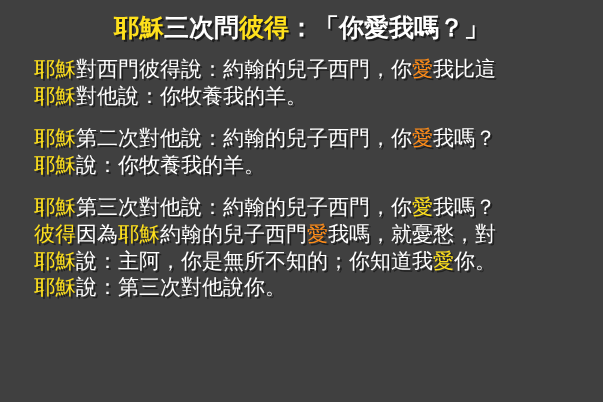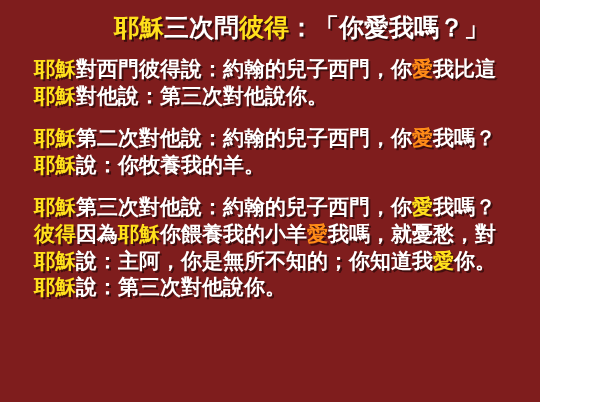--- a/index.html
+++ b/index.html
@@ -7,23 +7,23 @@
     padding: 0;
   }
   body {
     width: 603px;
     height: 402px;
     overflow: hidden;
     font-family: "DejaVu Sans", "Liberation Sans", sans-serif;
   }
   #slide {
     position: relative;
-    width: 540px;
+    width: 603px;
     height: 402px;
-    background: #7f1d1d;
+    background: #404040;
     box-sizing: border-box;
     overflow: hidden;
   }
   #title {
     position: absolute;
     top: 13px;
     left: 0;
     width: 603px;
     text-align: center;
     font-size: 25px;
@@ -40,47 +40,47 @@
     width: 560px;
   }
   .para {
     margin: 0 0 16px 0;
   }
   .para:last-child {
     margin-bottom: 4px;
   }
   .line {
     font-size: 21px;
-    font-weight: bold;
+    font-weight: normal;
     line-height: 26.6px;
     white-space: nowrap;
     letter-spacing: 0px;
     text-shadow: 2px 2px 0 rgba(0,0,0,0.5);
   }
   .w  { color: #ffffff; }
   .y  { color: #ffe11c; }
   .o  { color: #ff8c18; }
 </style>
 </head>
 <body>
 
 <div id="slide">
 
   <div id="title"><span class="y">耶穌</span><span class="w">三次問</span><span class="y">彼得</span><span class="w">：「你愛我嗎？」</span></div>
 
   <div id="body">
       <div class="para">
         <div class="line"><span class="y">耶穌</span><span class="w">對西門彼得說：約翰的兒子西門，你</span><span class="o">愛</span><span class="w">我比這</span></div>
-        <div class="line"><span class="y">耶穌</span><span class="w">對他說：第三次對他說你。</span></div>
+        <div class="line"><span class="y">耶穌</span><span class="w">對他說：你牧養我的羊。</span></div>
       </div>
       <div class="para">
         <div class="line"><span class="y">耶穌</span><span class="w">第二次對他說：約翰的兒子西門，你</span><span class="o">愛</span><span class="w">我嗎？</span></div>
         <div class="line"><span class="y">耶穌</span><span class="w">說：你牧養我的羊。</span></div>
       </div>
       <div class="para">
         <div class="line"><span class="y">耶穌</span><span class="w">第三次對他說：約翰的兒子西門，你</span><span class="y">愛</span><span class="w">我嗎？</span></div>
-        <div class="line"><span class="y">彼得</span><span class="w">因為</span><span class="y">耶穌</span><span class="w">你餵養我的小羊</span><span class="o">愛</span><span class="w">我嗎，就憂愁，對</span></div>
+        <div class="line"><span class="y">彼得</span><span class="w">因為</span><span class="y">耶穌</span><span class="w">約翰的兒子西門</span><span class="o">愛</span><span class="w">我嗎，就憂愁，對</span></div>
         <div class="line"><span class="y">耶穌</span><span class="w">說：主阿，你是無所不知的；你知道我</span><span class="y">愛</span><span class="w">你。</span></div>
         <div class="line"><span class="y">耶穌</span><span class="w">說：第三次對他說你。</span></div>
       </div>
     </div>
 
 </div>
 
 </body></html>

